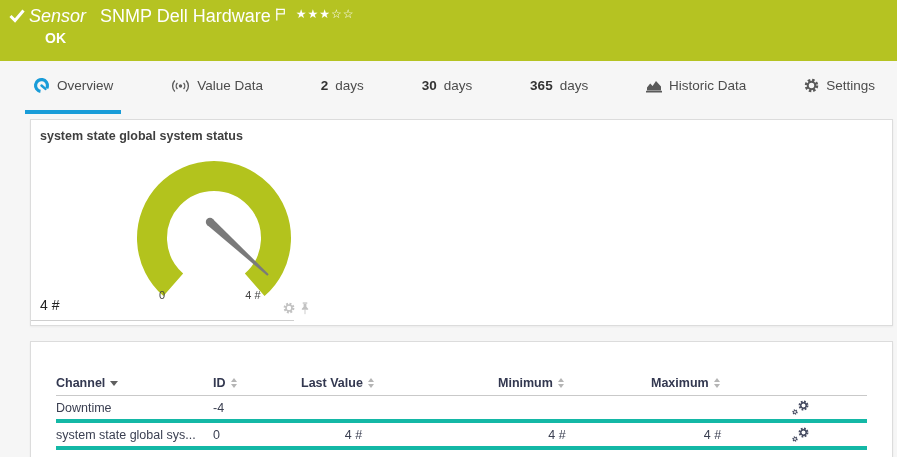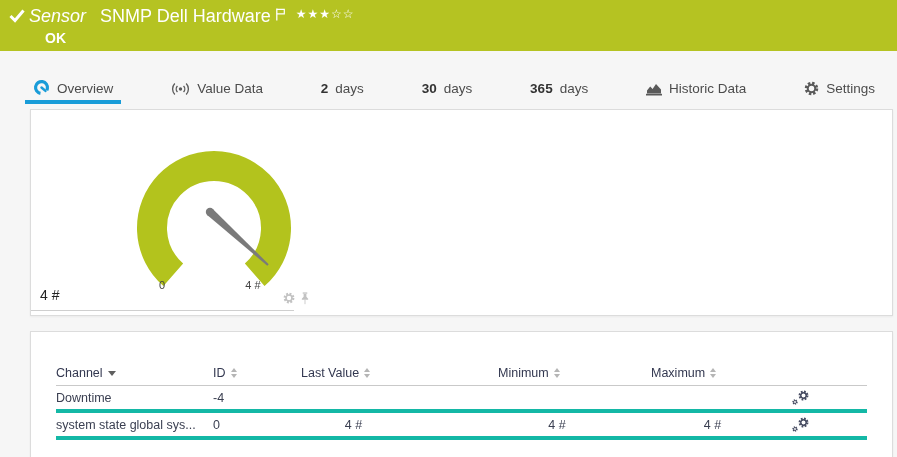--- a/index.html
+++ b/index.html
@@ -3,32 +3,32 @@
 <meta charset="utf-8">
 <style>
   * { box-sizing: border-box; margin: 0; padding: 0; }
   html,body { width:897px; height:457px; overflow:hidden; }
   body {
     font-family:"Liberation Sans", sans-serif;
     background:#f6f6f6;
     position:relative;
   }
   
-  .topbar { height:51px; background:#b5c322; position:relative; color:#fff; }
+  .topbar { height:61px; background:#b5c322; position:relative; color:#fff; }
   .check-wrap { position:absolute; left:9px; top:9px; }
   .titleline { position:absolute; left:29px; top:6px; display:flex; align-items:flex-start; }
   .kind { font-style:italic; font-size:18px; }
   .sensor-name { font-size:18px; margin-left:14px; }
   .flag-wrap { margin-left:4px; margin-top:1px; }
   .stars { font-size:12px; letter-spacing:1px; margin-left:10px; margin-top:1px; }
   .okline { position:absolute; left:45px; top:30px; font-size:14px; font-weight:bold; }
   
   .tabs { height:53px; display:flex; justify-content:space-between; align-items:stretch;
           padding:0 14px 0 25px; background:#f6f6f6; }
-  .tab { display:flex; align-items:flex-end; gap:7px; font-size:13.5px; color:#4c4c4c;
+  .tab { display:flex; align-items:center; gap:7px; font-size:13.5px; color:#4c4c4c;
          border-bottom:4px solid transparent; padding:4px 8px; cursor:pointer; white-space:nowrap; }
   .tab.active { border-bottom-color:#199cd8; }
   .tab .num { font-weight:bold; color:#333; }
   .tab svg { display:block; }
   
   .main { margin:5px 4px 0 30px; }
   .panel { background:#fff; border:1px solid #dcdcdc; box-shadow:0 1px 2px rgba(0,0,0,.05); }
   .gauge-panel { position:relative; height:207px; }
   .widget-title { position:absolute; left:9px; top:9px; font-size:12.5px; font-weight:bold; color:#3f3f3f; }
   .gauge-svg { position:absolute; left:0; top:22px; }
@@ -36,21 +36,21 @@
   .min-label { left:121px; width:20px; }
   .max-label { left:202px; width:40px; }
   .cur-value { position:absolute; left:9px; top:177px; font-size:14px; color:#222; }
   .widget-sep { position:absolute; left:0; top:200px; width:263px; height:1px; background:#cfcfcf; }
   .widget-icons { position:absolute; left:252px; top:182px; display:flex; gap:5px; color:#c2c2c2; }
   .widget-icons svg { display:block; }
   
   .table-panel { margin-top:15px; height:150px; padding:28px 25px 0 25px; }
   .trow { display:grid; grid-template-columns:157px 88px 105px 92px 118px 35px 123px 1fr;
           align-items:center; height:27px; }
-  .trow.thead { height:26px; border-bottom:1px solid #c9c9c9; }
+  .trow.thead { height:26px; border-bottom:1px solid #c9c9c9;font-weight:bold; }
   .trow.tdata { border-bottom:4px solid #14b8a6; }
   .hcell { font-size:12.5px; color:#333850; display:flex; align-items:center; gap:5px; cursor:pointer; }
   .dcell { font-size:12.5px; color:#3a3f51; }
   .dcell.ctr { text-align:center; }
   .sort-stack { display:inline-flex; flex-direction:column; gap:2px; }
   .arr-up { width:0; height:0; border-left:3.5px solid transparent; border-right:3.5px solid transparent; border-bottom:4px solid #b5b5b5; }
   .arr-dn { width:0; height:0; border-left:3.5px solid transparent; border-right:3.5px solid transparent; border-top:4px solid #b5b5b5; }
   .arr-dn-solid { width:0; height:0; border-left:4px solid transparent; border-right:4px solid transparent; border-top:5px solid #5f5f5f; margin-top:2px; }
   .gears-cell { display:flex; justify-content:flex-start; padding-left:18px; }
   .dbl-gear { position:relative; width:17px; height:15px; color:#474d63; cursor:pointer; }
@@ -130,20 +130,21 @@
           <circle cx="10" cy="10" r="5" fill="none" stroke="currentColor" stroke-width="2.6"></circle>
         </svg>
     </span>
     <span>Settings</span>
   </div>
 </div>
 
 <div class="main">
 
   <div class="panel gauge-panel">
+    <div class="widget-title">system state global system status</div>
 
     <svg class="gauge-svg" width="280" height="162" viewBox="0 0 280 162">
       <path d="M142.3 142.8 A62 62 0 1 1 223.7 142.8" fill="none" stroke="#b3c31d" stroke-width="30"></path>
       <g>
         <circle cx="179" cy="80" r="4.2" fill="#7a7a7a"></circle>
         <polygon points="181.8,76.9 237.7,132.3 236.3,133.7 176.2,83.1" fill="#7a7a7a"></polygon>
       </g>
     </svg>
 
     <div class="scale-label min-label">0</div>

